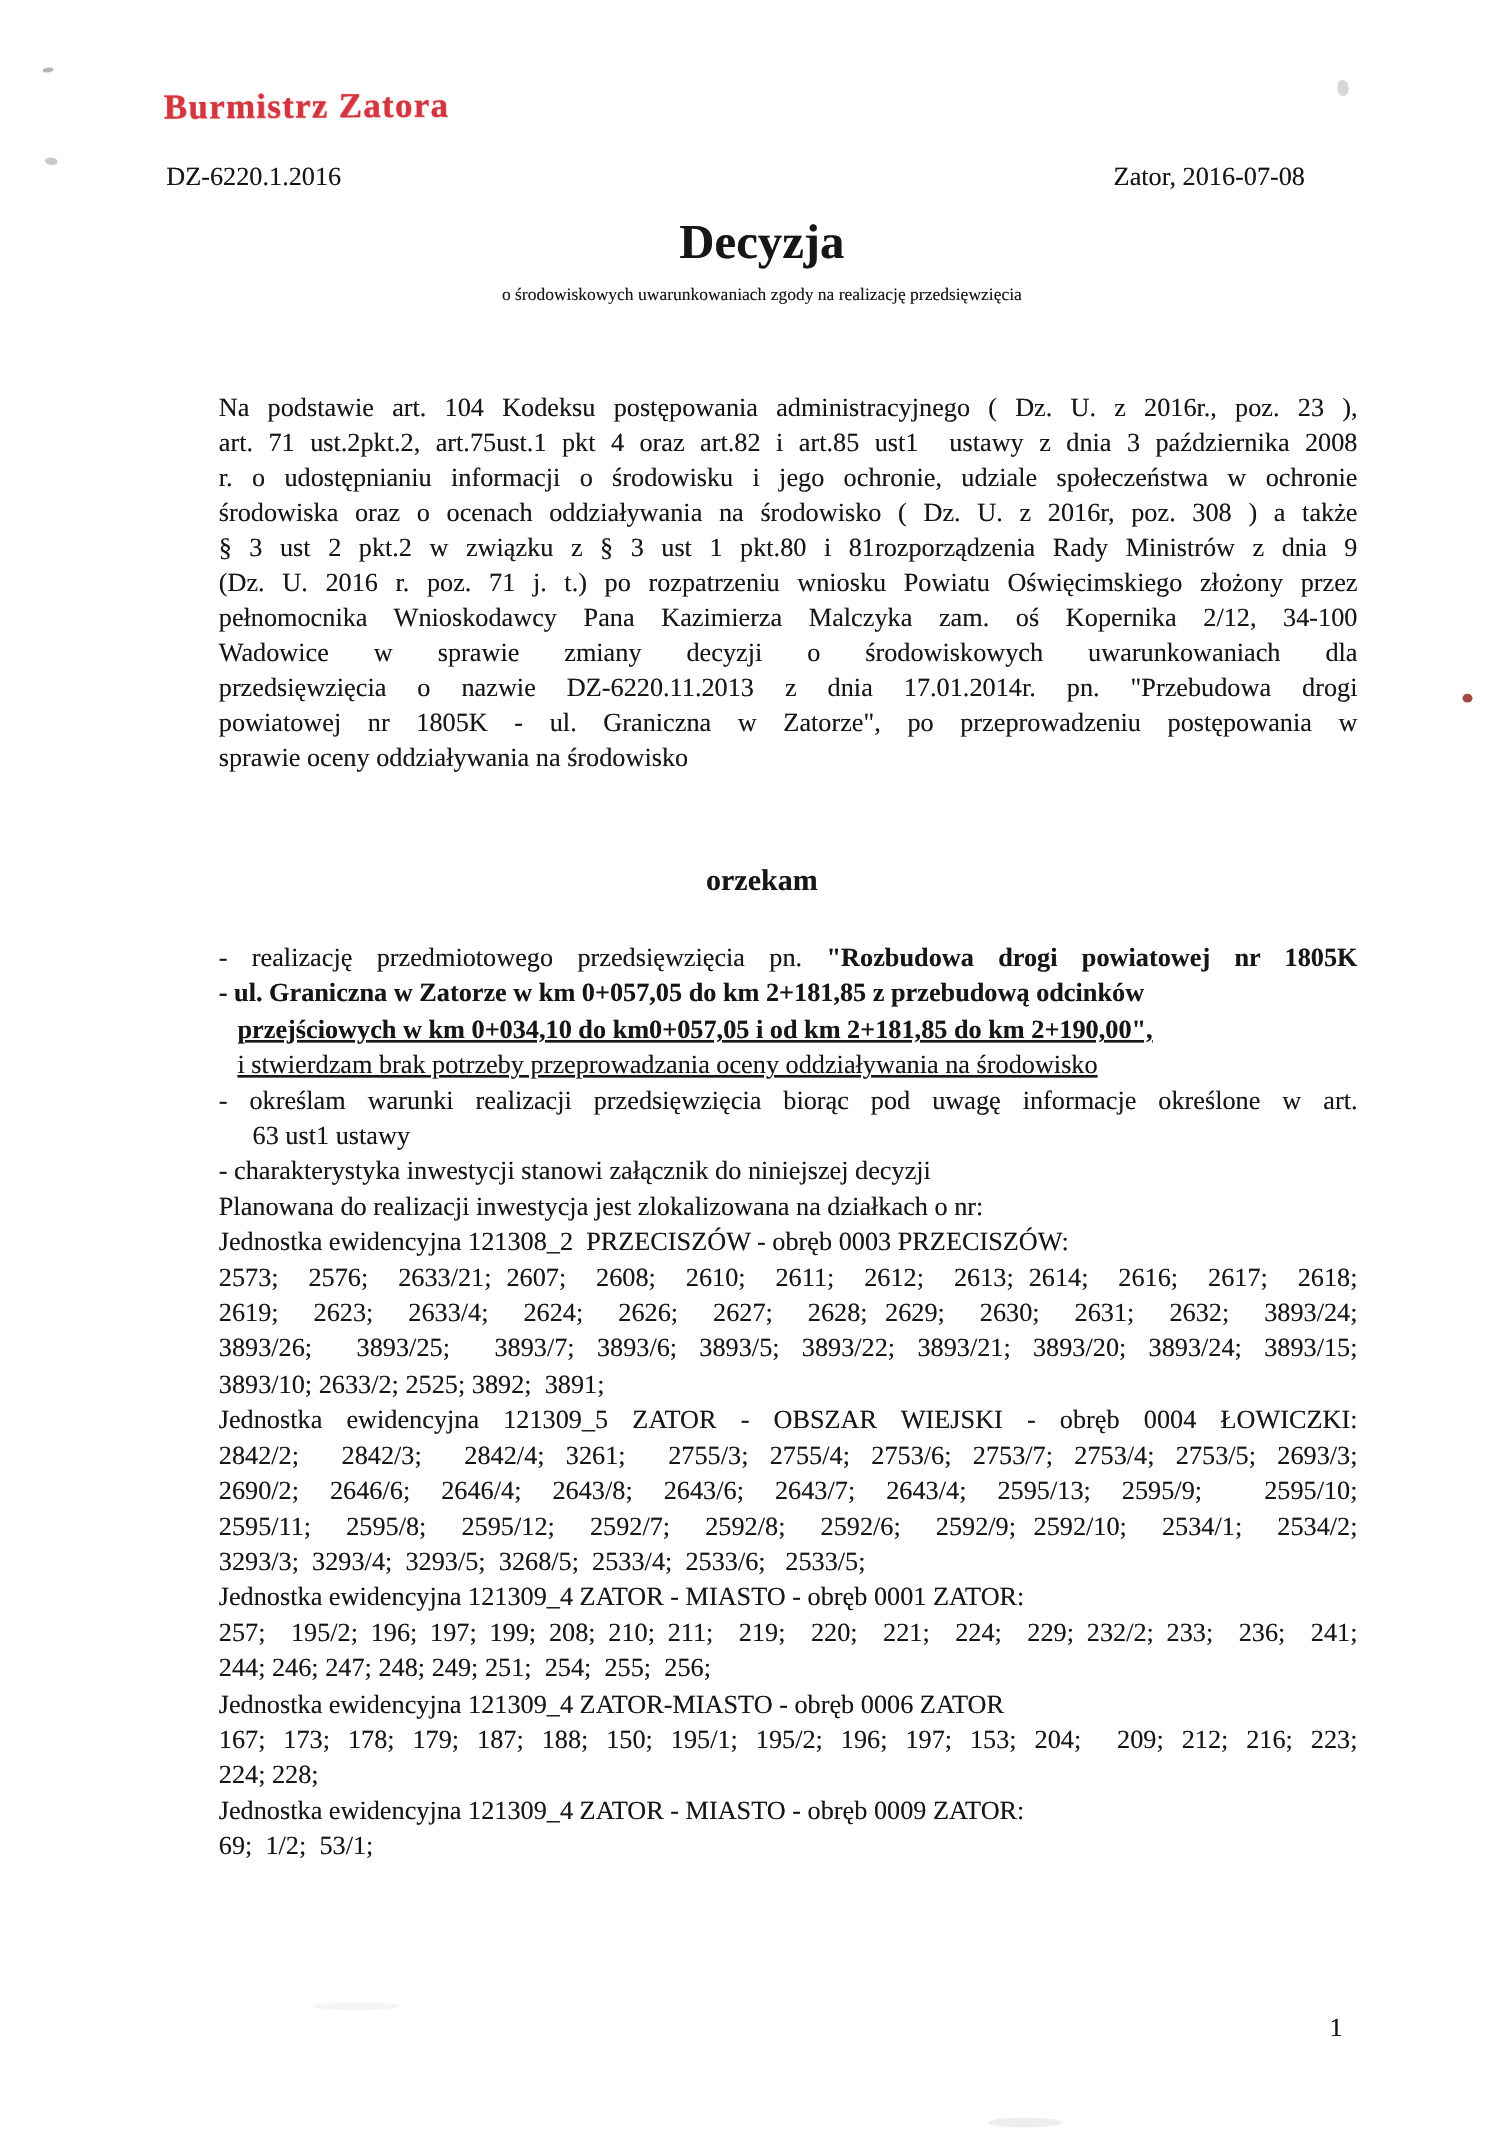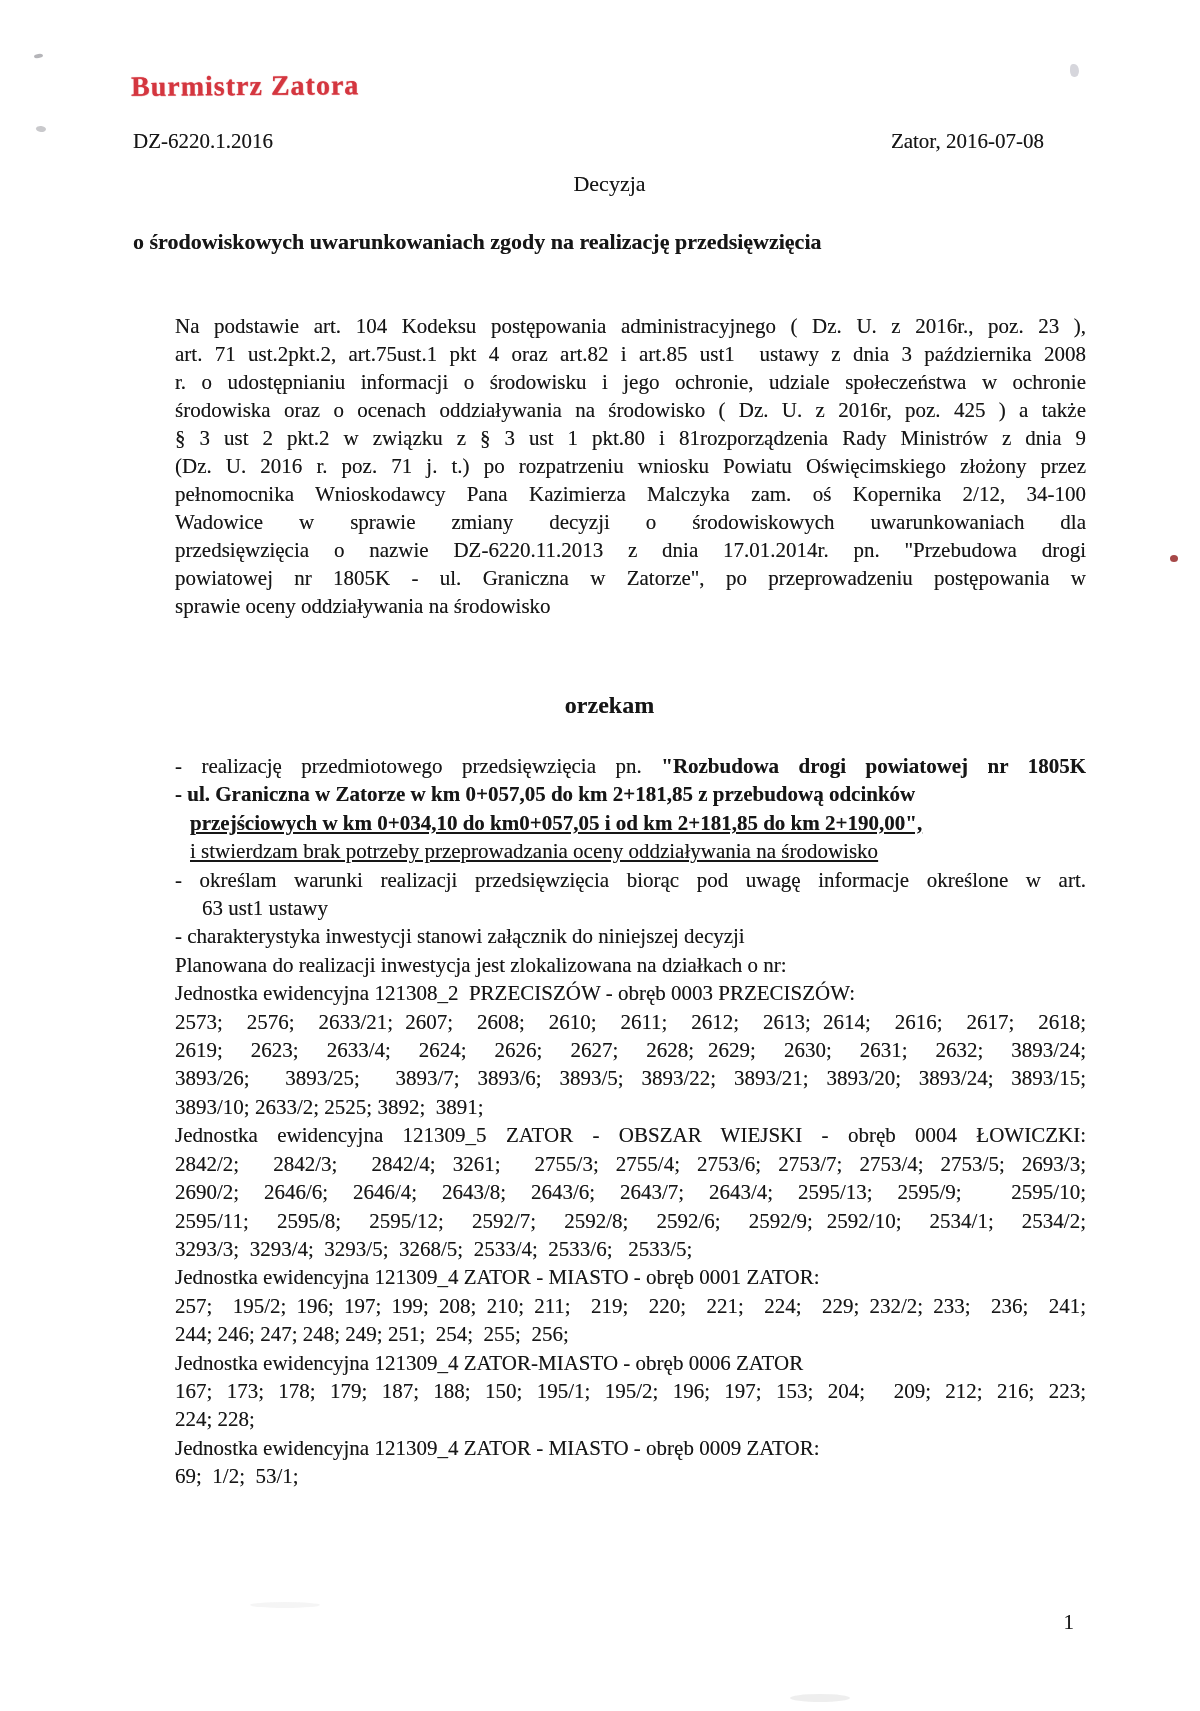--- a/index.html
+++ b/index.html
@@ -29,25 +29,25 @@
     white-space:nowrap;
   }
   .hdr-row{
     position:absolute;left:133px;top:129px;width:953px;
     font-size:21px;display:flex;justify-content:space-between;
   }
   .hdr-row .date{ padding-right:42px; }
 
   .title{
     position:absolute;left:133px;top:171px;width:953px;
-    text-align:center;font-size:22px;font-weight:normal;
+    text-align:center;font-size:39px;font-weight:bold;
   }
   .subtitle{
     position:absolute;left:133px;top:229px;width:953px;
-    font-size:22px;font-weight:bold;
+    text-align:center;font-size:14px;font-weight:normal;
   }
 
   .block{
     position:absolute;left:133px;width:953px;
     font-size:21px;
   }
   .legal{ top:312px;line-height:28px; }
   .ruling{ top:752px;line-height:28.4px; }
 
   .dline{
@@ -92,21 +92,21 @@
     <span class="date">Zator, 2016-07-08</span>
   </div>
 
   <div class="title txt">Decyzja</div>
   <div class="subtitle txt">o środowiskowych uwarunkowaniach zgody na realizację przedsięwzięcia</div>
 
   <div class="block legal txt">
     <div class="dline jus">Na podstawie art. 104 Kodeksu postępowania administracyjnego ( Dz. U. z 2016r., poz. 23 ),</div>
     <div class="dline jus">art. 71 ust.2pkt.2, art.75ust.1 pkt 4 oraz art.82 i art.85 ust1  ustawy z dnia 3 października 2008</div>
     <div class="dline jus">r. o udostępnianiu informacji o środowisku i jego ochronie, udziale społeczeństwa w ochronie</div>
-    <div class="dline jus">środowiska oraz o ocenach oddziaływania na środowisko ( Dz. U. z 2016r, poz. 425 ) a także</div>
+    <div class="dline jus">środowiska oraz o ocenach oddziaływania na środowisko ( Dz. U. z 2016r, poz. 308 ) a także</div>
     <div class="dline jus">§ 3 ust 2 pkt.2 w związku z § 3 ust 1 pkt.80 i 81rozporządzenia Rady Ministrów z dnia 9</div>
     <div class="dline jus">(Dz. U. 2016 r. poz. 71 j. t.) po rozpatrzeniu wniosku Powiatu Oświęcimskiego złożony przez</div>
     <div class="dline jus">pełnomocnika Wnioskodawcy Pana Kazimierza Malczyka zam. oś Kopernika 2/12, 34-100</div>
     <div class="dline jus">Wadowice w sprawie zmiany decyzji o środowiskowych uwarunkowaniach dla</div>
     <div class="dline jus">przedsięwzięcia o nazwie DZ-6220.11.2013 z dnia 17.01.2014r. pn. "Przebudowa drogi</div>
     <div class="dline jus">powiatowej nr 1805K - ul. Graniczna w Zatorze", po przeprowadzeniu postępowania w</div>
     <div class="dline">sprawie oceny oddziaływania na środowisko</div>
   </div>
 
   <div class="orzekam txt">orzekam</div>

